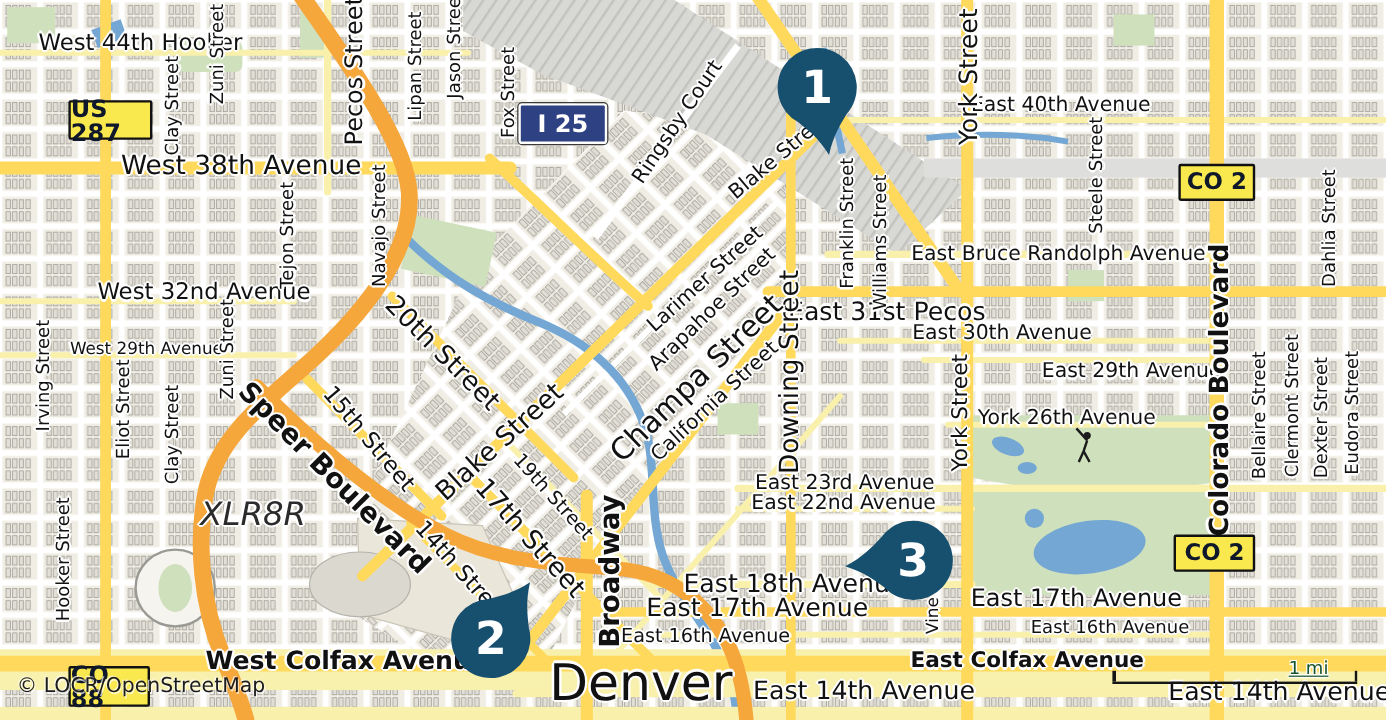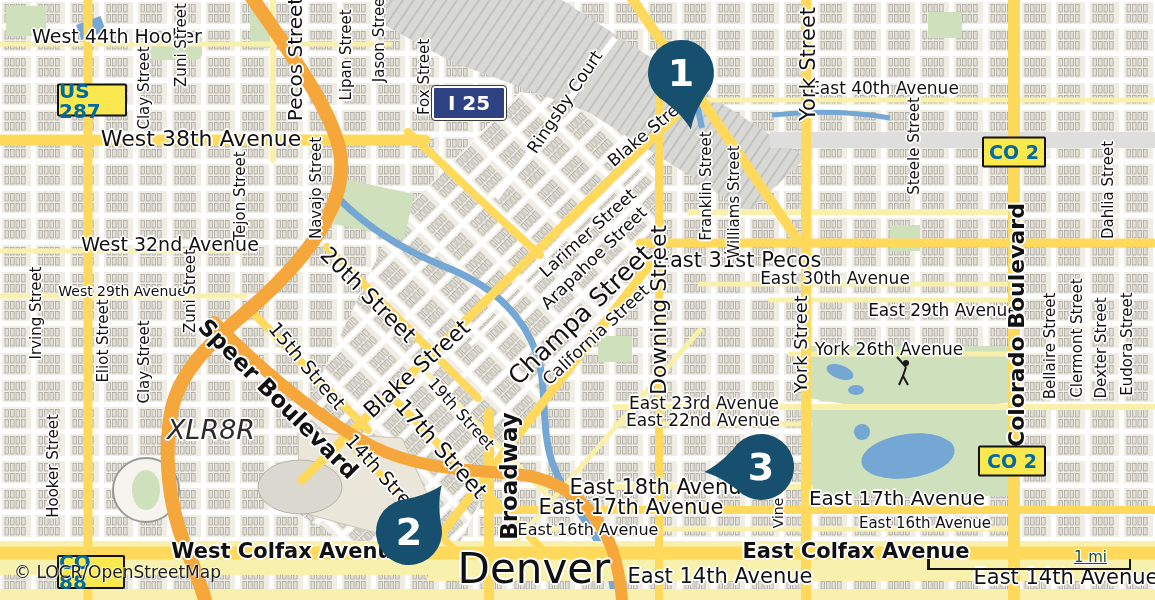--- a/index.html
+++ b/index.html
@@ -10,21 +10,21 @@
   #labels{z-index:2;pointer-events:none;}
   #shields{z-index:3;}
   #markers{z-index:4;}
   .lbl{position:absolute;white-space:nowrap;color:var(--label,#111);line-height:1;
        text-shadow:-1px -1px 0 #fff,1px -1px 0 #fff,-1px 1px 0 #fff,1px 1px 0 #fff,
                    0 -2px 0 #fff,0 2px 0 #fff,-2px 0 0 #fff,2px 0 0 #fff;}
   .lbl.b{font-weight:bold;}
   .lbl.i{font-style:italic;color:#2b2b2b;}
   .shield{position:absolute;display:flex;align-items:center;justify-content:center;
           font-weight:bold;border-radius:2px;transform:translate(-50%,-50%);line-height:1;}
-  .shield.yellow{background:var(--shield-yellow);color:#0369a1;border:2.5px solid #111;}
+  .shield.yellow{background:var(--shield-yellow);color:#0f172a;border:2.5px solid #111;}
   .shield.blue{background:var(--shield-blue);color:#fff;border:2px solid #fff;
                outline:1.5px solid #3a3a3a;border-radius:3px;}
   .marker{position:absolute;width:150px;height:150px;transform:translate(-50%,-50%);}
   .marker svg{position:absolute;inset:0;}
   .marker .num{position:absolute;inset:0;display:flex;align-items:center;justify-content:center;
                color:#fff;font-weight:bold;font-size:38px;}
   .scalebar{position:absolute;left:927px;top:559px;width:204px;height:9px;z-index:5;
             border-bottom:2.5px solid #151515;}
   .scalebar::before,.scalebar::after{content:"";position:absolute;bottom:0;width:2.5px;height:9px;background:#151515;}
   .scalebar::before{left:0;} .scalebar::after{right:0;}
@@ -164,35 +164,36 @@
     <g transform="translate(903,373)" stroke="#1b1b1b" stroke-width="2" fill="#1b1b1b">
       <circle cx="3" cy="-10" r="3" stroke="none"></circle>
       <path d="M3,-6 L0,3 L-4,12 M0,3 L5,12 M3,-6 L-6,-16" fill="none"></path>
     </g>
   </svg>
 
   <div class="layer" id="labels">
       <div class="lbl" style="left: 117px; top: 36px; font-size: 19px; transform: translate(-50%, -50%) rotate(0deg);">West 44th Hooker</div>
       <div class="lbl" style="left: 201px; top: 139px; font-size: 22px; transform: translate(-50%, -50%) rotate(0deg);">West 38th Avenue</div>
       <div class="lbl" style="left: 884px; top: 88px; font-size: 17px; transform: translate(-50%, -50%) rotate(0deg);">East 40th Avenue</div>
+      <div class="lbl" style="left: 882px; top: 212px; font-size: 17px; transform: translate(-50%, -50%) rotate(0deg);">East Bruce Randolph Avenue</div>
       <div class="lbl" style="left: 170px; top: 244px; font-size: 19px; transform: translate(-50%, -50%) rotate(0deg);">West 32nd Avenue</div>
       <div class="lbl" style="left: 122px; top: 291px; font-size: 14px; transform: translate(-50%, -50%) rotate(0deg);">West 29th Avenue</div>
       <div class="lbl" style="left: 739px; top: 260px; font-size: 21px; transform: translate(-50%, -50%) rotate(0deg);">East 31st Pecos</div>
       <div class="lbl" style="left: 835px; top: 278px; font-size: 17px; transform: translate(-50%, -50%) rotate(0deg);">East 30th Avenue</div>
       <div class="lbl" style="left: 943px; top: 310px; font-size: 17px; transform: translate(-50%, -50%) rotate(0deg);">East 29th Avenue</div>
       <div class="lbl" style="left: 889px; top: 349px; font-size: 17px; transform: translate(-50%, -50%) rotate(0deg);">York 26th Avenue</div>
       <div class="lbl" style="left: 704px; top: 403px; font-size: 17px; transform: translate(-50%, -50%) rotate(0deg);">East 23rd Avenue</div>
       <div class="lbl" style="left: 703px; top: 420px; font-size: 17px; transform: translate(-50%, -50%) rotate(0deg);">East 22nd Avenue</div>
       <div class="lbl" style="left: 662px; top: 487px; font-size: 21px; transform: translate(-50%, -50%) rotate(0deg);">East 18th Avenue</div>
       <div class="lbl" style="left: 631px; top: 507px; font-size: 21px; transform: translate(-50%, -50%) rotate(0deg);">East 17th Avenue</div>
       <div class="lbl" style="left: 897px; top: 498px; font-size: 20px; transform: translate(-50%, -50%) rotate(0deg);">East 17th Avenue</div>
       <div class="lbl" style="left: 588px; top: 530px; font-size: 16px; transform: translate(-50%, -50%) rotate(0deg);">East 16th Avenue</div>
       <div class="lbl" style="left: 925px; top: 523px; font-size: 15px; transform: translate(-50%, -50%) rotate(0deg);">East 16th Avenue</div>
       <div class="lbl b" style="left: 289px; top: 551px; font-size: 21px; transform: translate(-50%, -50%) rotate(0deg);">West Colfax Avenue</div>
-      <div class="lbl b" style="left: 856px; top: 551px; font-size: 21px; transform: translate(-50%, -50%) rotate(0deg);">East Colfax Avenue</div>
+      <div class="lbl b" style="left: 856px; top: 551px; font-size: 18px; transform: translate(-50%, -50%) rotate(0deg);">East Colfax Avenue</div>
       <div class="lbl" style="left: 720px; top: 576px; font-size: 21px; transform: translate(-50%, -50%) rotate(0deg);">East 14th Avenue</div>
       <div class="lbl" style="left: 1066px; top: 577px; font-size: 21px; transform: translate(-50%, -50%) rotate(0deg);">East 14th Avenue</div>
       <div class="lbl" style="left: 534px; top: 569px; font-size: 42px; transform: translate(-50%, -50%) rotate(0deg);">Denver</div>
       <div class="lbl i" style="left: 211px; top: 429px; font-size: 27px; transform: translate(-50%, -50%) rotate(0deg); text-align: right;">XLR8R</div>
       <div class="lbl" style="left: 181px; top: 45px; font-size: 15px; transform: translate(-50%, -50%) rotate(-90deg);">Zuni Street</div>
       <div class="lbl" style="left: 295px; top: 59px; font-size: 20px; transform: translate(-50%, -50%) rotate(-90deg);">Pecos Street</div>
       <div class="lbl" style="left: 346px; top: 55px; font-size: 15px; transform: translate(-50%, -50%) rotate(-90deg);">Lipan Street</div>
       <div class="lbl" style="left: 379px; top: 37px; font-size: 15px; transform: translate(-50%, -50%) rotate(-90deg);">Jason Street</div>
       <div class="lbl" style="left: 424px; top: 77px; font-size: 15px; transform: translate(-50%, -50%) rotate(-90deg);">Fox Street</div>
       <div class="lbl" style="left: 144px; top: 88px; font-size: 15px; transform: translate(-50%, -50%) rotate(-90deg);">Clay Street</div>

